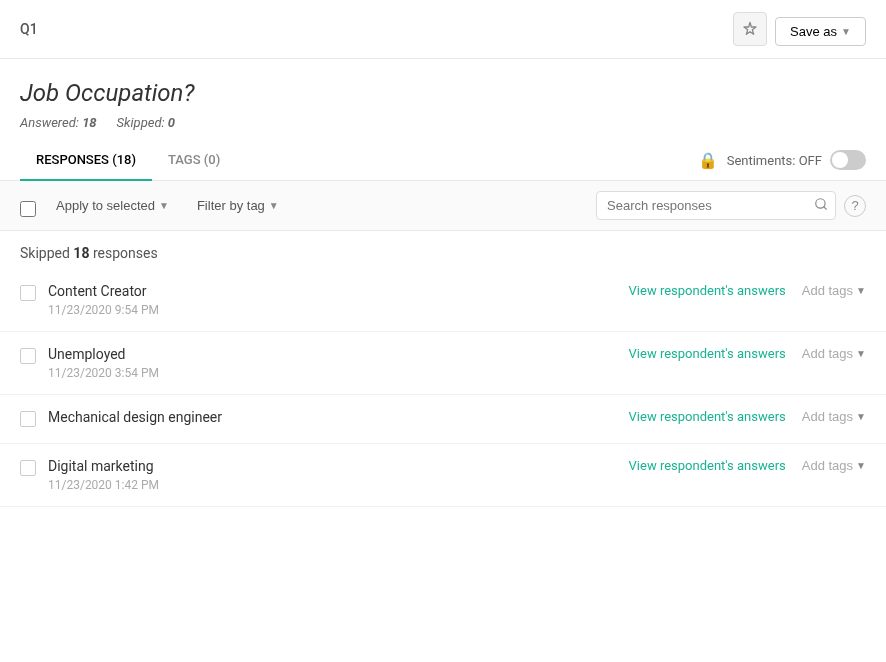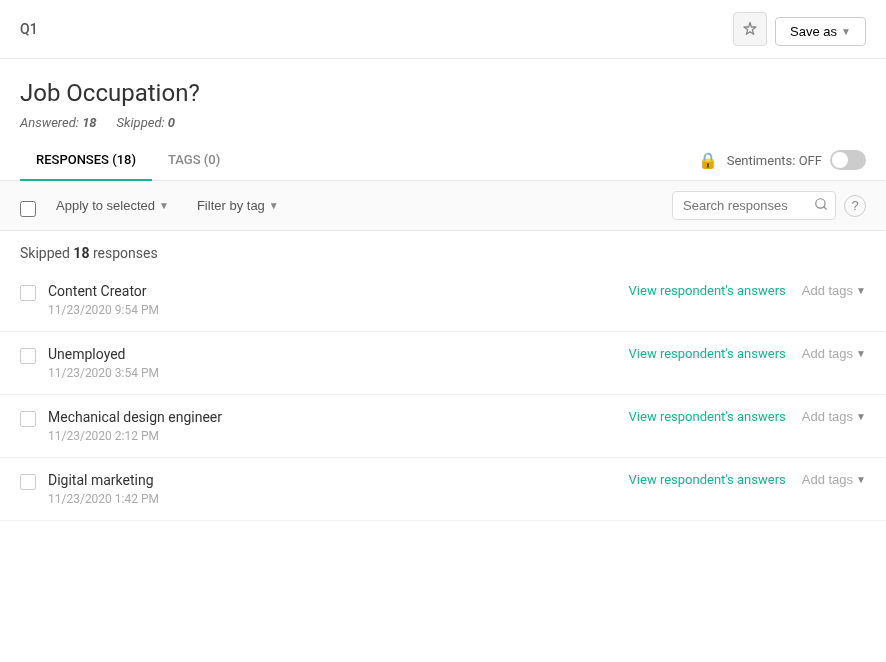--- a/index.html
+++ b/index.html
@@ -52,20 +52,21 @@
 
     .question-section {
       padding: 20px 20px 10px 20px;
     }
 
     .question-title {
       font-size: 24px;
       font-weight: 400;
       color: #333;
       margin-bottom: 8px;
+      font-style: italic;
     }
 
     .question-stats {
       font-size: 13px;
       color: #666;
       display: flex;
       gap: 20px;
       font-style: italic;
     }
 
@@ -178,21 +179,21 @@
       display: flex;
       align-items: center;
       gap: 8px;
     }
 
     .search-box {
       border: 1px solid #ddd;
       border-radius: 4px;
       padding: 6px 32px 6px 10px;
       font-size: 13px;
-      width: 164px;
+      width: 240px;
       outline: none;
       position: relative;
     }
 
     .search-wrapper {
       position: relative;
       display: flex;
       align-items: center;
     }
 
@@ -412,21 +413,20 @@
       <button class="add-tags-btn">
         <span>Add tags</span>
         <span class="chevron">▼</span>
       </button>
     </div>
   </div>
     <div class="response-item">
     <input type="checkbox" class="response-checkbox" style="">
     <div class="response-content">
       <div class="response-text">Mechanical design engineer</div>
-      <div class="response-date">11/23/2020 2:12 PM</div>
     </div>
     <div class="response-actions">
       <a class="view-link">View respondent's answers</a>
       <button class="add-tags-btn">
         <span>Add tags</span>
         <span class="chevron">▼</span>
       </button>
     </div>
   </div>
     <div class="response-item">

